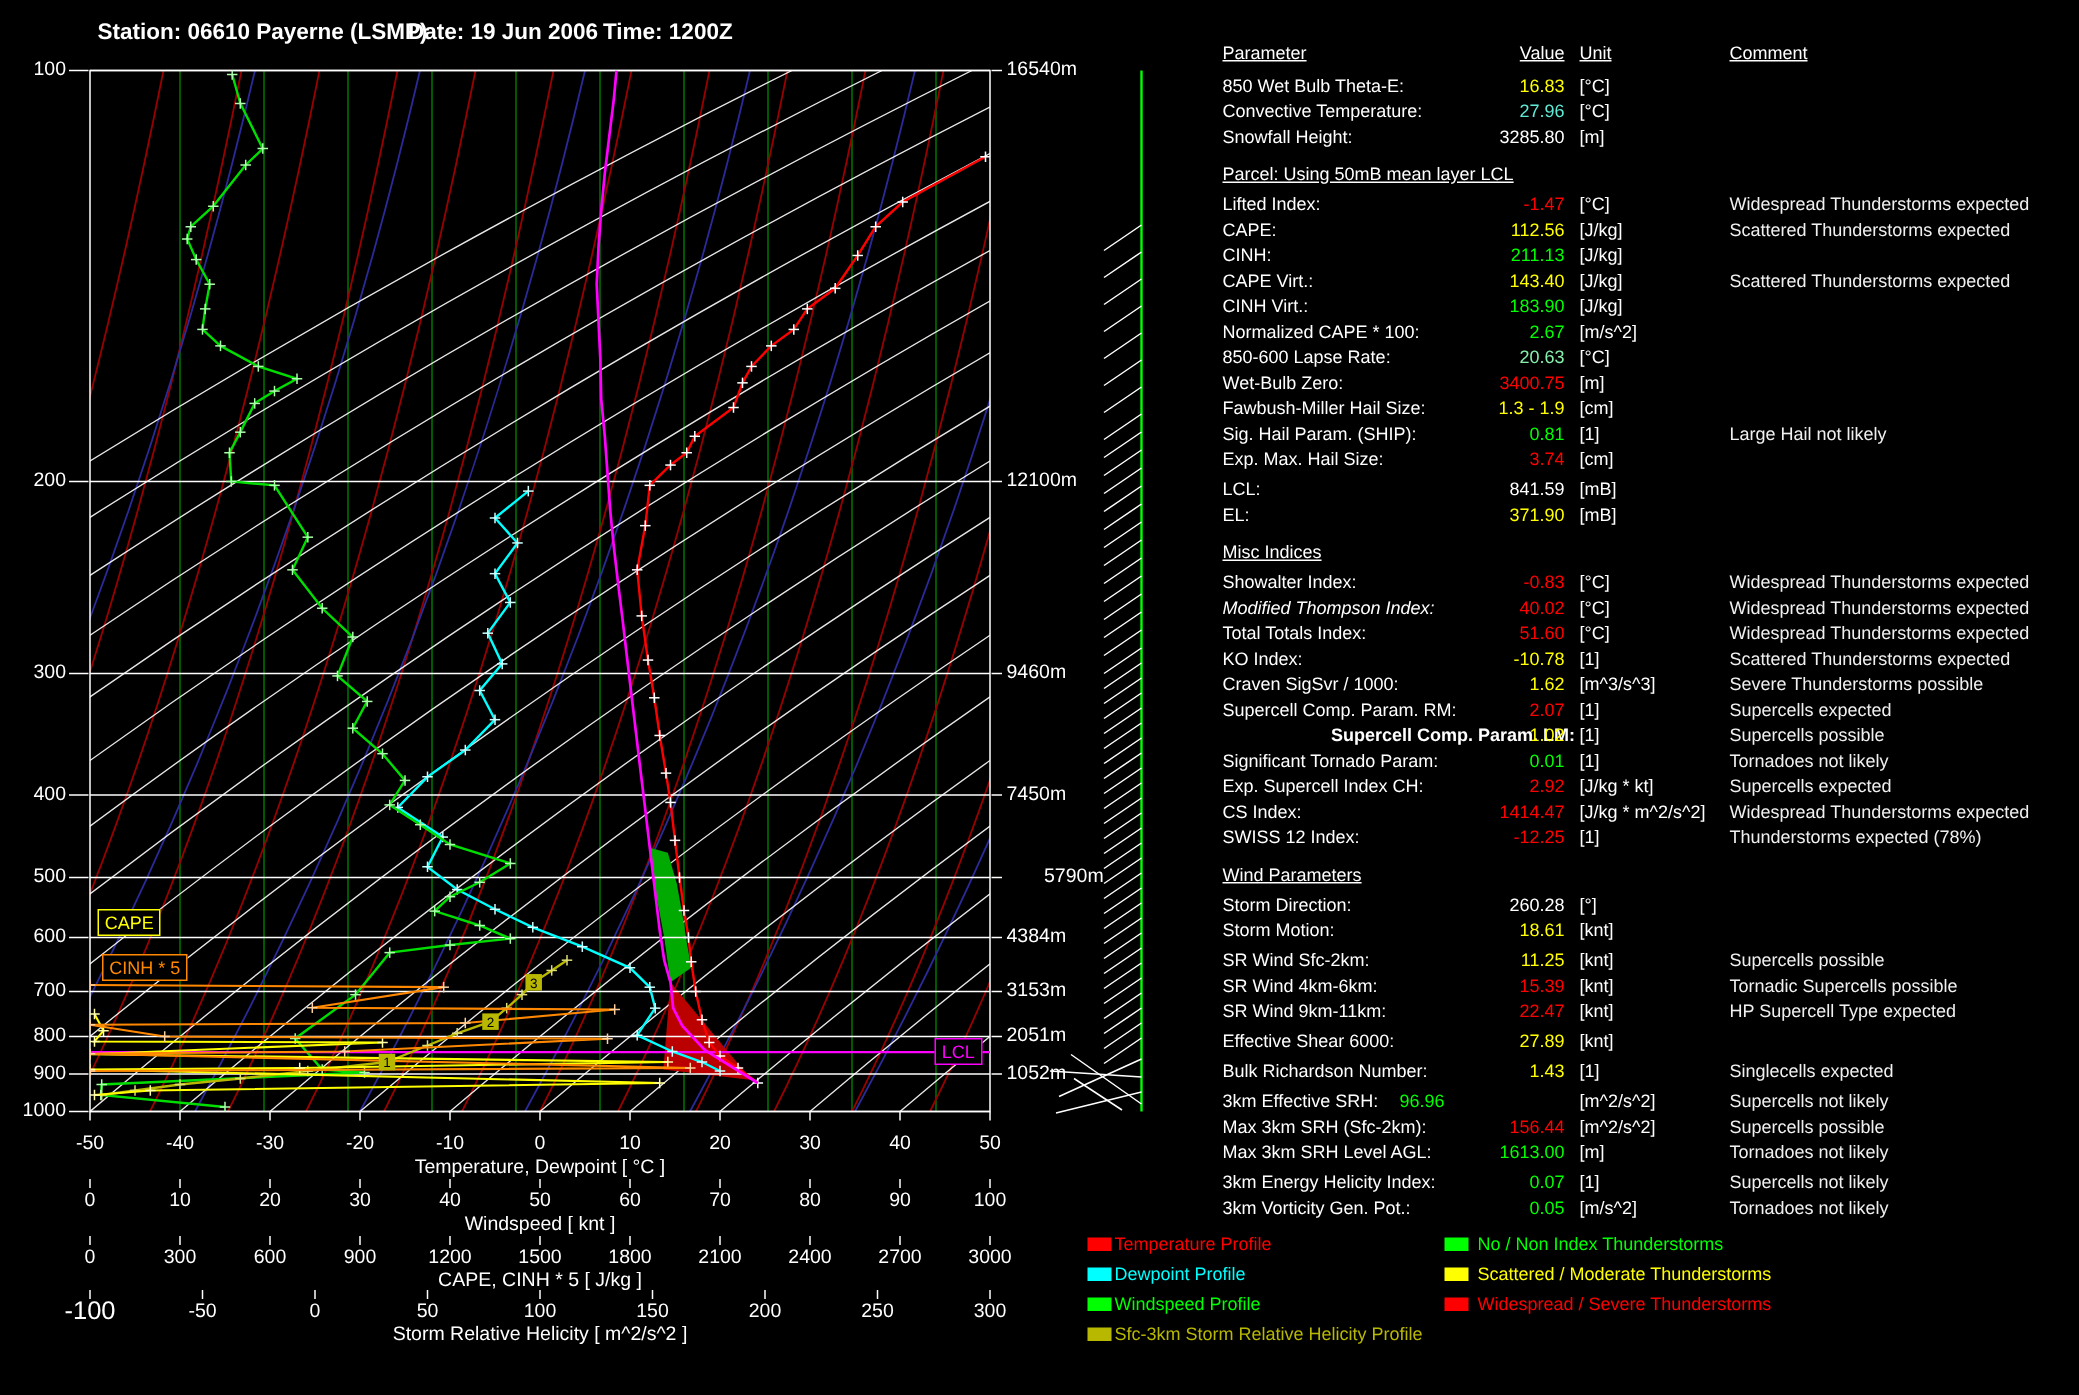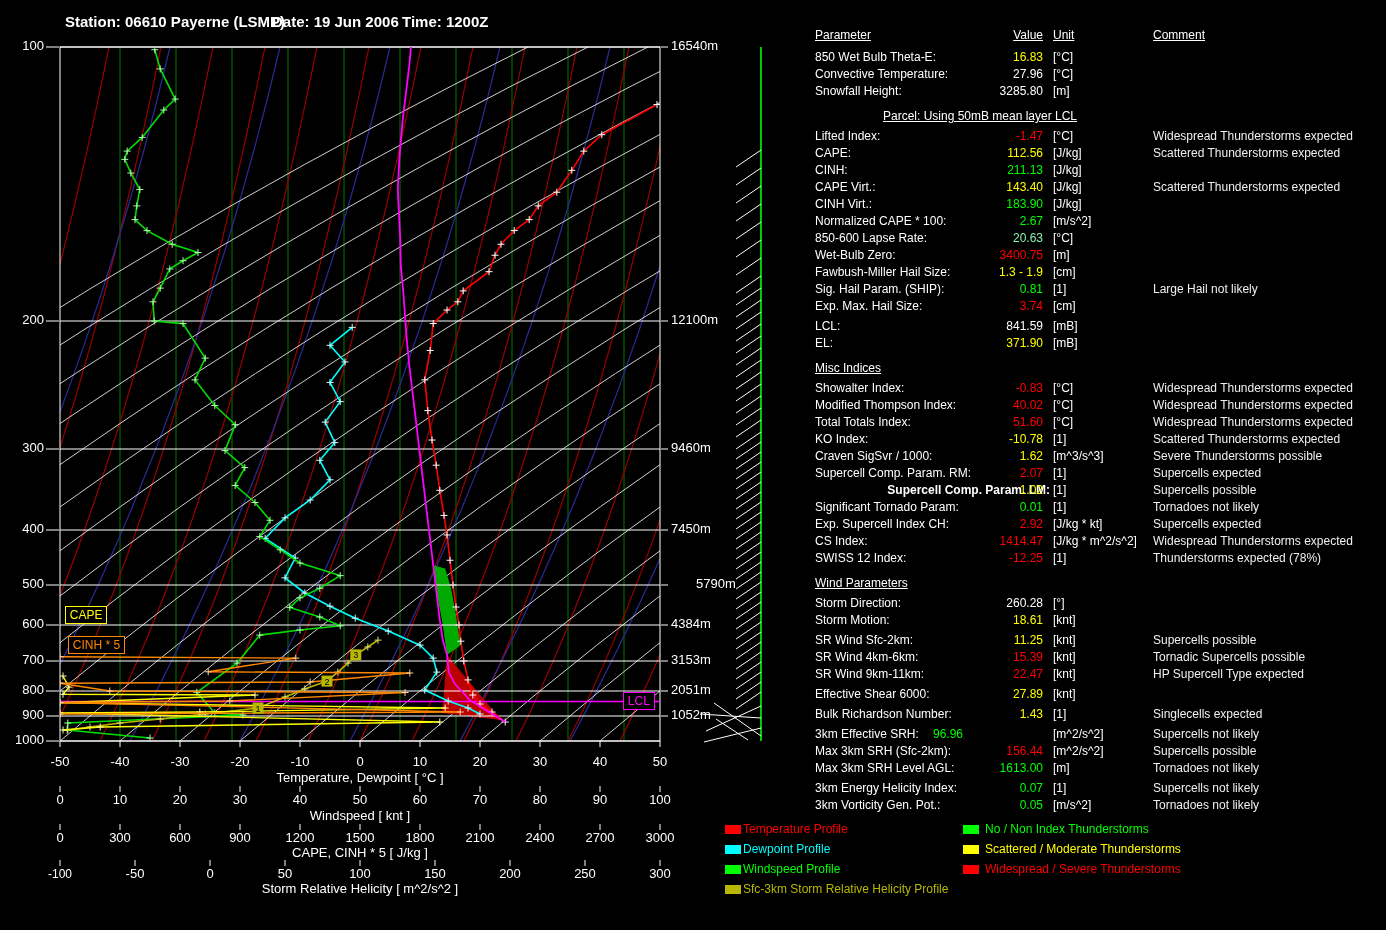--- a/index.html
+++ b/index.html
@@ -576,46 +576,46 @@
       <div class="abs t12" style="left: 155px; top: 831px; width: 50px; text-align: center; font-size: 13px;">600</div>
       <div class="abs t12" style="left: 215px; top: 831px; width: 50px; text-align: center; font-size: 13px;">900</div>
       <div class="abs t12" style="left: 275px; top: 831px; width: 50px; text-align: center; font-size: 13px;">1200</div>
       <div class="abs t12" style="left: 335px; top: 831px; width: 50px; text-align: center; font-size: 13px;">1500</div>
       <div class="abs t12" style="left: 395px; top: 831px; width: 50px; text-align: center; font-size: 13px;">1800</div>
       <div class="abs t12" style="left: 455px; top: 831px; width: 50px; text-align: center; font-size: 13px;">2100</div>
       <div class="abs t12" style="left: 515px; top: 831px; width: 50px; text-align: center; font-size: 13px;">2400</div>
       <div class="abs t12" style="left: 575px; top: 831px; width: 50px; text-align: center; font-size: 13px;">2700</div>
       <div class="abs t12" style="left: 635px; top: 831px; width: 50px; text-align: center; font-size: 13px;">3000</div>
       <div class="abs t12" style="left: 60px; top: 846px; width: 600px; text-align: center; font-size: 13px;">CAPE, CINH * 5 [ J/kg ]</div>
-      <div class="abs t12" style="left: 35px; top: 867px; width: 50px; text-align: center; font-size: 12px;">-100</div>
+      <div class="abs t12" style="left: 35px; top: 867px; width: 50px; text-align: center; font-size: 17px;">-100</div>
       <div class="abs t12" style="left: 110px; top: 867px; width: 50px; text-align: center; font-size: 13px;">-50</div>
       <div class="abs t12" style="left: 185px; top: 867px; width: 50px; text-align: center; font-size: 13px;">0</div>
       <div class="abs t12" style="left: 260px; top: 867px; width: 50px; text-align: center; font-size: 13px;">50</div>
       <div class="abs t12" style="left: 335px; top: 867px; width: 50px; text-align: center; font-size: 13px;">100</div>
       <div class="abs t12" style="left: 410px; top: 867px; width: 50px; text-align: center; font-size: 13px;">150</div>
       <div class="abs t12" style="left: 485px; top: 867px; width: 50px; text-align: center; font-size: 13px;">200</div>
       <div class="abs t12" style="left: 560px; top: 867px; width: 50px; text-align: center; font-size: 13px;">250</div>
       <div class="abs t12" style="left: 635px; top: 867px; width: 50px; text-align: center; font-size: 13px;">300</div>
       <div class="abs t12" style="left: 60px; top: 882px; width: 600px; text-align: center; font-size: 13px;">Storm Relative Helicity [ m^2/s^2 ]</div>
     </div>
 <div id="table">
       <div class="abs t12 hdr" style="left: 815px; top: 28px; width: 230px; text-align: left;">Parameter</div>
       <div class="abs t12 hdr" style="left: 933px; top: 28px; width: 110px; text-align: right;">Value</div>
       <div class="abs t12 hdr" style="left: 1053px; top: 28px; width: 95px; text-align: left;">Unit</div>
       <div class="abs t12 hdr" style="left: 1153px; top: 28px; width: 240px; text-align: left;">Comment</div>
       <div class="abs t12" style="left: 815px; top: 50px; width: 235px; text-align: left;">850 Wet Bulb Theta-E:</div>
       <div class="abs t12" style="left: 933px; top: 50px; width: 110px; text-align: right; color: rgb(255, 255, 0);">16.83</div>
       <div class="abs t12" style="left: 1053px; top: 50px; width: 95px; text-align: left;">[°C]</div>
       <div class="abs t12" style="left: 815px; top: 67px; width: 235px; text-align: left;">Convective Temperature:</div>
-      <div class="abs t12" style="left: 933px; top: 67px; width: 110px; text-align: right; color: #ffffff;">27.96</div>
+      <div class="abs t12" style="left: 933px; top: 67px; width: 110px; text-align: right; color: #5eead4;">27.96</div>
       <div class="abs t12" style="left: 1053px; top: 67px; width: 95px; text-align: left;">[°C]</div>
       <div class="abs t12" style="left: 815px; top: 84px; width: 235px; text-align: left;">Snowfall Height:</div>
       <div class="abs t12" style="left: 933px; top: 84px; width: 110px; text-align: right; color: rgb(255, 255, 255);">3285.80</div>
       <div class="abs t12" style="left: 1053px; top: 84px; width: 95px; text-align: left;">[m]</div>
-      <div class="abs t12 hdr" style="left: 815px; top: 109px; width: 330px; text-align: center;">Parcel: Using 50mB mean layer LCL</div>
+      <div class="abs t12 hdr" style="left: 815px; top: 109px; width: 330px; text-align: left;">Parcel: Using 50mB mean layer LCL</div>
       <div class="abs t12" style="left: 815px; top: 129px; width: 235px; text-align: left;">Lifted Index:</div>
       <div class="abs t12" style="left: 933px; top: 129px; width: 110px; text-align: right; color: rgb(255, 0, 0);">-1.47</div>
       <div class="abs t12" style="left: 1053px; top: 129px; width: 95px; text-align: left;">[°C]</div>
       <div class="abs t12" style="left: 1153px; top: 129px; width: 240px; text-align: left; color: rgb(240, 240, 240);">Widespread Thunderstorms expected</div>
       <div class="abs t12" style="left: 815px; top: 146px; width: 235px; text-align: left;">CAPE:</div>
       <div class="abs t12" style="left: 933px; top: 146px; width: 110px; text-align: right; color: rgb(255, 255, 0);">112.56</div>
       <div class="abs t12" style="left: 1053px; top: 146px; width: 95px; text-align: left;">[J/kg]</div>
       <div class="abs t12" style="left: 1153px; top: 146px; width: 240px; text-align: left; color: rgb(240, 240, 240);">Scattered Thunderstorms expected</div>
       <div class="abs t12" style="left: 815px; top: 163px; width: 235px; text-align: left;">CINH:</div>
       <div class="abs t12" style="left: 933px; top: 163px; width: 110px; text-align: right; color: rgb(0, 255, 0);">211.13</div>
@@ -650,21 +650,21 @@
       <div class="abs t12" style="left: 933px; top: 319px; width: 110px; text-align: right; color: rgb(255, 255, 255);">841.59</div>
       <div class="abs t12" style="left: 1053px; top: 319px; width: 95px; text-align: left;">[mB]</div>
       <div class="abs t12" style="left: 815px; top: 336px; width: 235px; text-align: left;">EL:</div>
       <div class="abs t12" style="left: 933px; top: 336px; width: 110px; text-align: right; color: rgb(255, 255, 0);">371.90</div>
       <div class="abs t12" style="left: 1053px; top: 336px; width: 95px; text-align: left;">[mB]</div>
       <div class="abs t12 hdr" style="left: 815px; top: 361px; width: 330px; text-align: left;">Misc Indices</div>
       <div class="abs t12" style="left: 815px; top: 381px; width: 235px; text-align: left;">Showalter Index:</div>
       <div class="abs t12" style="left: 933px; top: 381px; width: 110px; text-align: right; color: rgb(255, 0, 0);">-0.83</div>
       <div class="abs t12" style="left: 1053px; top: 381px; width: 95px; text-align: left;">[°C]</div>
       <div class="abs t12" style="left: 1153px; top: 381px; width: 240px; text-align: left; color: rgb(240, 240, 240);">Widespread Thunderstorms expected</div>
-      <div class="abs t12" style="left: 815px; top: 398px; width: 235px; text-align: left;">Modified Thompson Index:</div>
+      <div class="abs t12" style="left: 815px; top: 398px; width: 235px; text-align: left; font-style: italic;">Modified Thompson Index:</div>
       <div class="abs t12" style="left: 933px; top: 398px; width: 110px; text-align: right; color: rgb(255, 0, 0);">40.02</div>
       <div class="abs t12" style="left: 1053px; top: 398px; width: 95px; text-align: left;">[°C]</div>
       <div class="abs t12" style="left: 1153px; top: 398px; width: 240px; text-align: left; color: rgb(240, 240, 240);">Widespread Thunderstorms expected</div>
       <div class="abs t12" style="left: 815px; top: 415px; width: 235px; text-align: left;">Total Totals Index:</div>
       <div class="abs t12" style="left: 933px; top: 415px; width: 110px; text-align: right; color: rgb(255, 0, 0);">51.60</div>
       <div class="abs t12" style="left: 1053px; top: 415px; width: 95px; text-align: left;">[°C]</div>
       <div class="abs t12" style="left: 1153px; top: 415px; width: 240px; text-align: left; color: rgb(240, 240, 240);">Widespread Thunderstorms expected</div>
       <div class="abs t12" style="left: 815px; top: 432px; width: 235px; text-align: left;">KO Index:</div>
       <div class="abs t12" style="left: 933px; top: 432px; width: 110px; text-align: right; color: rgb(255, 255, 0);">-10.78</div>
       <div class="abs t12" style="left: 1053px; top: 432px; width: 95px; text-align: left;">[1]</div>

